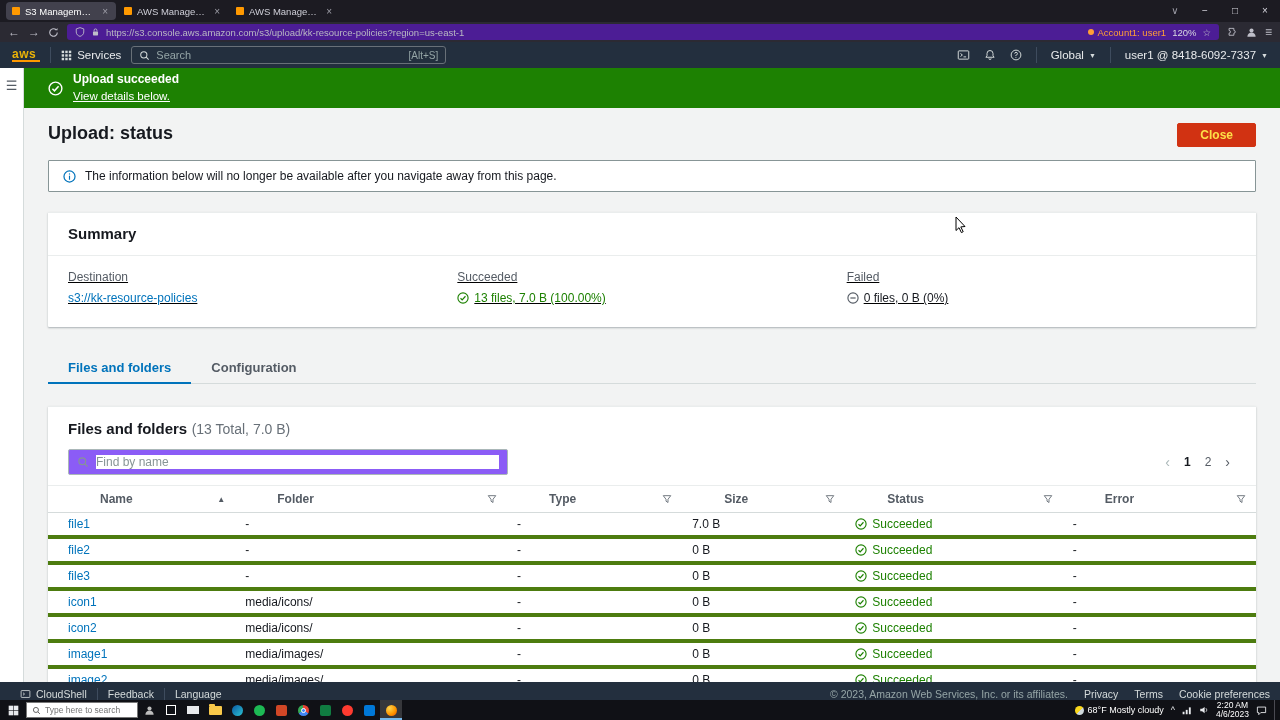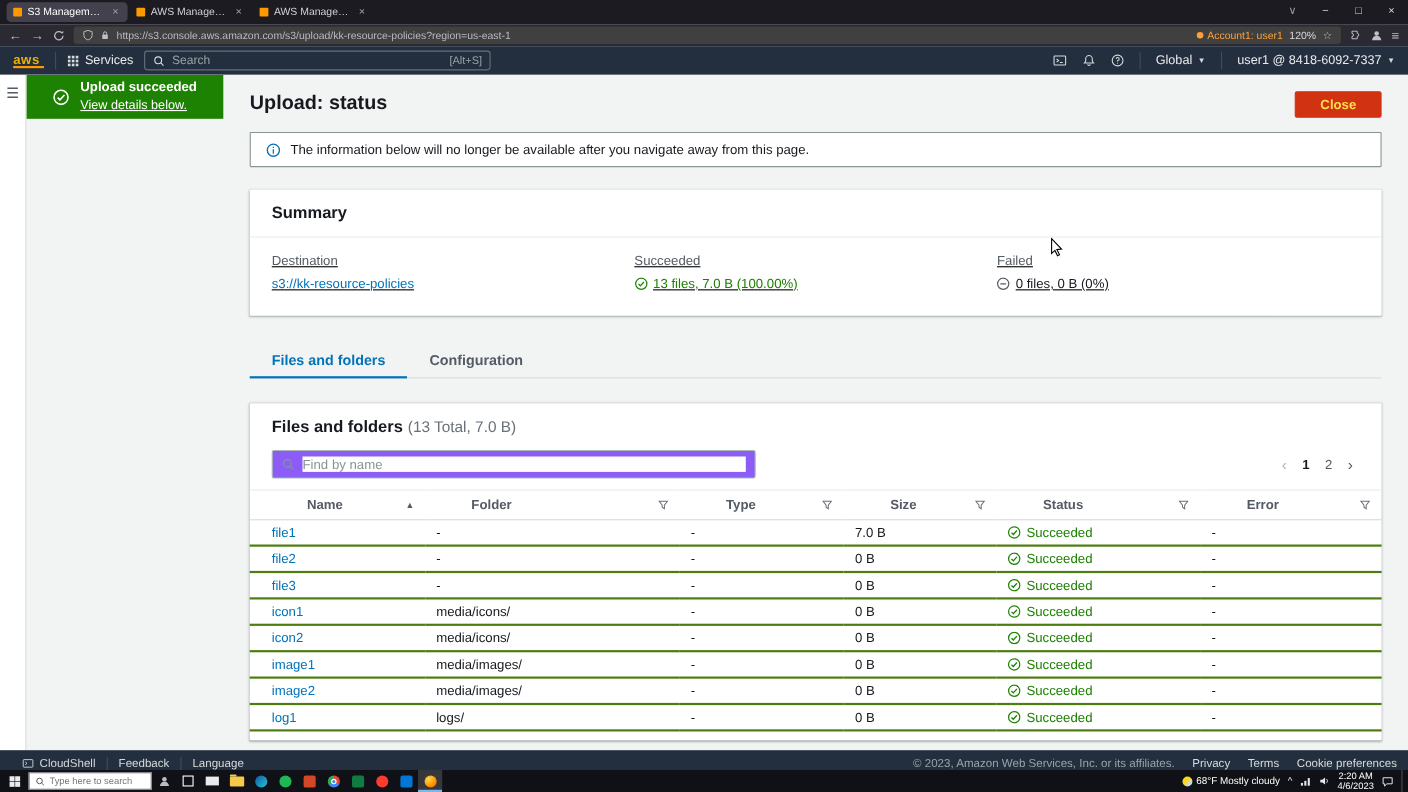--- a/index.html
+++ b/index.html
@@ -12,21 +12,21 @@
   .btab.active { background:#42414d; color:#fff; }
   .favicon { width:8px; height:8px; background:#ff9900; border-radius:1px; flex:0 0 auto; }
   .btab-title { flex:1; white-space:nowrap; overflow:hidden; text-overflow:ellipsis; }
   .btab-close { color:#9e9ea8; font-size:10px; padding:0 2px; }
   .win-controls { margin-left:auto; display:flex; align-items:center; height:100%; color:#d6d6de; }
   .win-controls span { width:30px; text-align:center; font-size:10px; line-height:22px; }
   .tabs-dropdown { color:#9e9ea8; width:20px; text-align:center; font-size:10px; }
 
   .urlbar { height:20px; background:#2b2a33; display:flex; align-items:center; gap:8px; padding:0 8px; flex:0 0 auto; }
   .nav-arrow { color:#bfbfc9; font-size:12px; line-height:1; }
-  .urlfield { flex:1; height:16px; background:#404040; border-radius:3px; display:flex; align-items:center; gap:6px; padding:0 8px; font-size:9.5px; color:#b9b9c3; }
+  .urlfield { flex:1; height:16px; background:#4c1d95; border-radius:3px; display:flex; align-items:center; gap:6px; padding:0 8px; font-size:9.5px; color:#b9b9c3; }
   .url-text { white-space:nowrap; overflow:hidden; }
   .container-label { margin-left:auto; color:#ff9f36; display:flex; align-items:center; gap:3px; white-space:nowrap; }
   .container-dot { width:6px; height:6px; border-radius:50%; background:#ff9f36; }
   .zoom-badge { color:#d8d8e0; }
   .chrome-ico { display:inline-flex; align-items:center; color:#bfbfc9; }
 
   
   .awsnav { height:26px; background:#232f3e; color:#fff; display:flex; align-items:center; padding:0 12px; gap:10px; font-size:11.5px; flex:0 0 auto; }
   .aws-logo { font-weight:700; font-size:12px; color:#eab308; letter-spacing:.5px; padding-right:4px; border-bottom:2px solid #ff9900; line-height:1; }
   .nav-divider { width:1px; height:16px; background:#3e4c5e; }
@@ -40,21 +40,21 @@
 
   
   .flashbar { height:40px; background:#1d8102; color:#fff; display:flex; align-items:center; gap:10px; padding:0 24px; flex:0 0 auto; }
   .flash-title { font-weight:700; font-size:12px; }
   .flash-link { font-size:11.5px; text-decoration:underline; color:#fff; cursor:pointer; }
 
   
   .mainwrap { flex:1; display:flex; overflow:hidden; background:#f2f3f3; }
   .sidestrip { width:24px; background:#fff; border-right:1px solid #d5dbdb; padding-top:8px; text-align:center; flex:0 0 auto; }
   .hamburger { color:#545b64; font-size:13px; cursor:pointer; }
-  .maincol { flex:1; display:flex; flex-direction:row; overflow:hidden; }
+  .maincol { flex:1; display:flex; flex-direction:column; overflow:hidden; }
   .content { flex:1; overflow:hidden; padding:0 24px; }
 
   .page-header { display:flex; justify-content:space-between; align-items:flex-start; padding:15px 0 13px; }
   .page-header h1 { font-size:18px; font-weight:700; color:#16191f; }
   .close-btn { background:#d13212; border:1px solid #d13212; color:#fde047; font-weight:700; font-size:12px; padding:4px 22px; border-radius:2px; cursor:pointer; font-family:"Liberation Sans",sans-serif; }
 
   .info-alert { background:#fff; border:1px solid #879596; border-radius:1px; padding:8px 14px; display:flex; align-items:center; gap:9px; font-size:12px; color:#16191f; margin-bottom:20px; }
 
   .card { background:#fff; border-top:1px solid #eaeded; box-shadow:0 1px 2px 0 rgba(0,28,36,.3); border-radius:1px; }
   .card-header { padding:12px 20px; border-bottom:1px solid #eaeded; }
@@ -80,21 +80,21 @@
   .search-box input::placeholder { color:#879596; }
   .pagination { display:flex; align-items:center; gap:2px; font-size:12px; color:#545b64; }
   .pg { padding:2px 6px; cursor:pointer; }
   .pg.current { font-weight:700; color:#16191f; }
   .pg.chev { font-size:14px; line-height:1; }
   .pg.disabled { color:#aab7b8; cursor:default; }
 
   table.files { width:100%; border-collapse:collapse; font-size:12px; }
   table.files th { text-align:left; color:#545b64; font-weight:700; padding:6px 10px; border-top:1px solid #eaeded; border-bottom:1px solid #d5dbdb; }
   table.files th .th-inner { display:flex; align-items:center; justify-content:space-between; gap:4px;padding-left:32px; }
-  table.files td { padding:4px 10px; border-bottom:2px solid #4d7c0f; color:#16191f; }
+  table.files td { padding:4px 10px; border-bottom:4px solid #4d7c0f; color:#16191f; }
   table.files th:first-child, table.files td:first-child { padding-left:20px; }
   .col-name{width:15.5%} .col-folder{width:22.5%} .col-type{width:14.5%} .col-size{width:13.5%} .col-status{width:18%}
   .sort-ic { color:#545b64; font-size:8px; }
   .filter-ic { color:#687078; display:inline-flex; }
   .status-ok { color:#1d8102; display:flex; align-items:center; gap:5px; }
 
   
   .awsfooter { height:18px; background:#232f3e; color:#d5dbdb; display:flex; align-items:flex-end; gap:0; font-size:10.5px; padding:0 10px; flex:0 0 auto; }
   .foot-item { display:flex; align-items:center; gap:5px; padding:0 10px; border-right:1px solid #3e4c5e; cursor:pointer; white-space:nowrap; }
   .foot-item:last-of-type { border-right:none; }

